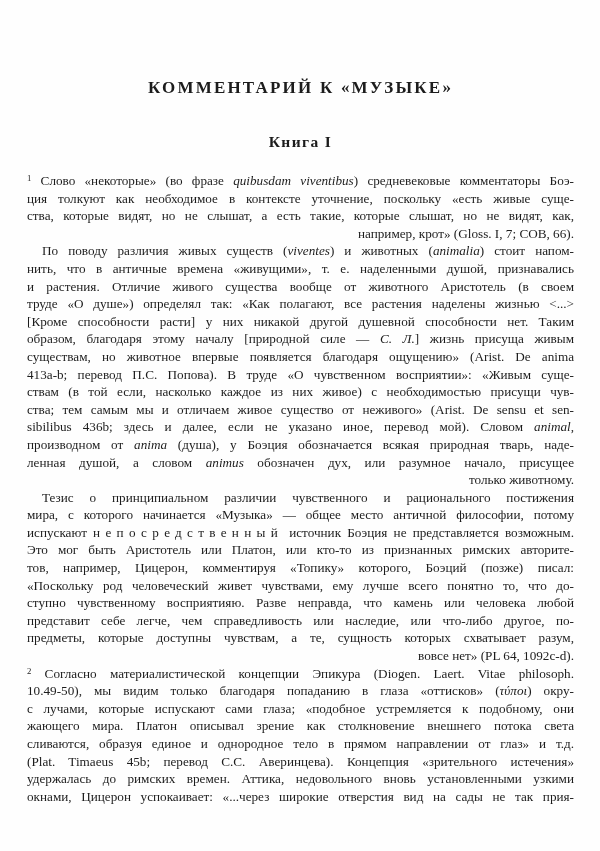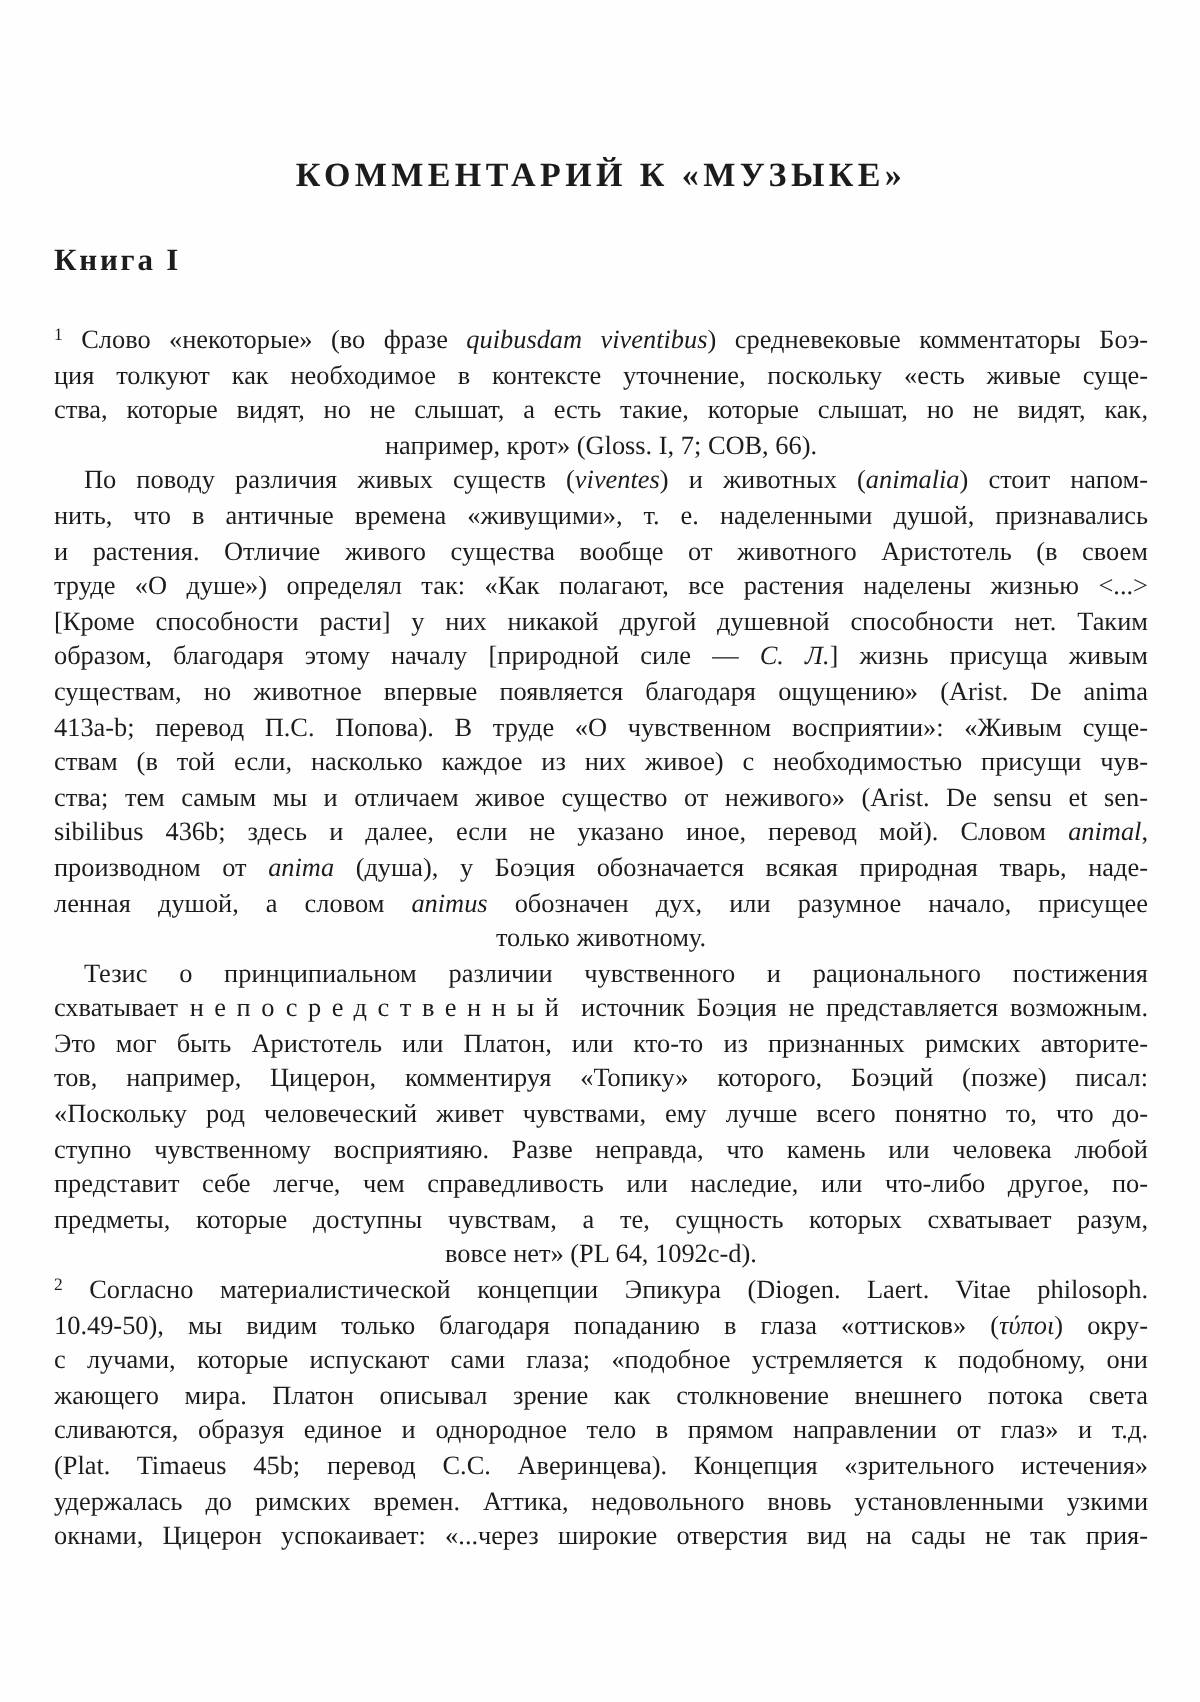--- a/index.html
+++ b/index.html
@@ -17,34 +17,35 @@
   .title {
     margin: 0;
     font-size: 17px;
     font-weight: 600;
     letter-spacing: 2.2px;
     text-align: center;
     line-height: 20px;
     white-space: nowrap;
   }
   .subtitle {
-    margin: 24px 0 0 0;
+    margin: 35px 0 0 0;
     font-size: 15.5px;
     font-weight: 600;
     letter-spacing: 1.4px;
+    text-align: center;
     line-height: 18px;
   }
   .text-block {
     margin-top: 21px;
     font-size: 13.2px;
     line-height: 17.6px;
   }
   .para { margin: 0; }
   .line {
-    text-align: center;
+    text-align: right;
     white-space: normal;
     overflow: hidden;
   }
   .line.just {
     text-align: justify;
     text-align-last: justify;
     -moz-text-align-last: justify;
   }
   .line.indent { text-indent: 15px; }
   .line i { font-style: italic; }
@@ -81,21 +82,22 @@
         <div class="line just"><span>413a-b; перевод П.С. Попова). В труде «О чувственном восприятии»: «Живым суще-</span></div>
         <div class="line just"><span>ствам (в той если, насколько каждое из них живое) с необходимостью присущи чув-</span></div>
         <div class="line just"><span>ства; тем самым мы и отличаем живое существо от неживого» (Arist. De sensu et sen-</span></div>
         <div class="line just"><span>sibilibus 436b; здесь и далее, если не указано иное, перевод мой). Словом </span><i>animal</i><span>,</span></div>
         <div class="line just"><span>производном от </span><i>anima</i><span> (душа), у Боэция обозначается всякая природная тварь, наде-</span></div>
         <div class="line just"><span>ленная душой, а словом </span><i>animus</i><span> обозначен дух, или разумное начало, присущее</span></div>
         <div class="line"><span>только животному.</span></div>
       </div>
       <div class="para">
         <div class="line just indent"><span>Тезис о принципиальном различии чувственного и рационального постижения</span></div>
-        <div class="line just"><span>схватывает </span><span class="spaced">непосредственный</span><span> источник Боэция не представляется возможным.</span></div>
+        <div class="line just"><span>мира, с которого начинается «Музыка» — общее место античной философии, потому</span></div>
+        <div class="line just"><span>испускают </span><span class="spaced">непосредственный</span><span> источник Боэция не представляется возможным.</span></div>
         <div class="line just"><span>Это мог быть Аристотель или Платон, или кто-то из признанных римских авторите-</span></div>
         <div class="line just"><span>тов, например, Цицерон, комментируя «Топику» которого, Боэций (позже) писал:</span></div>
         <div class="line just"><span>«Поскольку род человеческий живет чувствами, ему лучше всего понятно то, что до-</span></div>
         <div class="line just"><span>ступно чувственному восприятияю. Разве неправда, что камень или человека любой</span></div>
         <div class="line just"><span>представит себе легче, чем справедливость или наследие, или что-либо другое, по-</span></div>
         <div class="line just"><span>предметы, которые доступны чувствам, а те, сущность которых схватывает разум,</span></div>
         <div class="line"><span>вовсе нет» (PL 64, 1092c-d).</span></div>
       </div>
       <div class="para">
         <div class="line just"><sup>2</sup><span> Согласно материалистической концепции Эпикура (Diogen. Laert. Vitae philosoph.</span></div>

